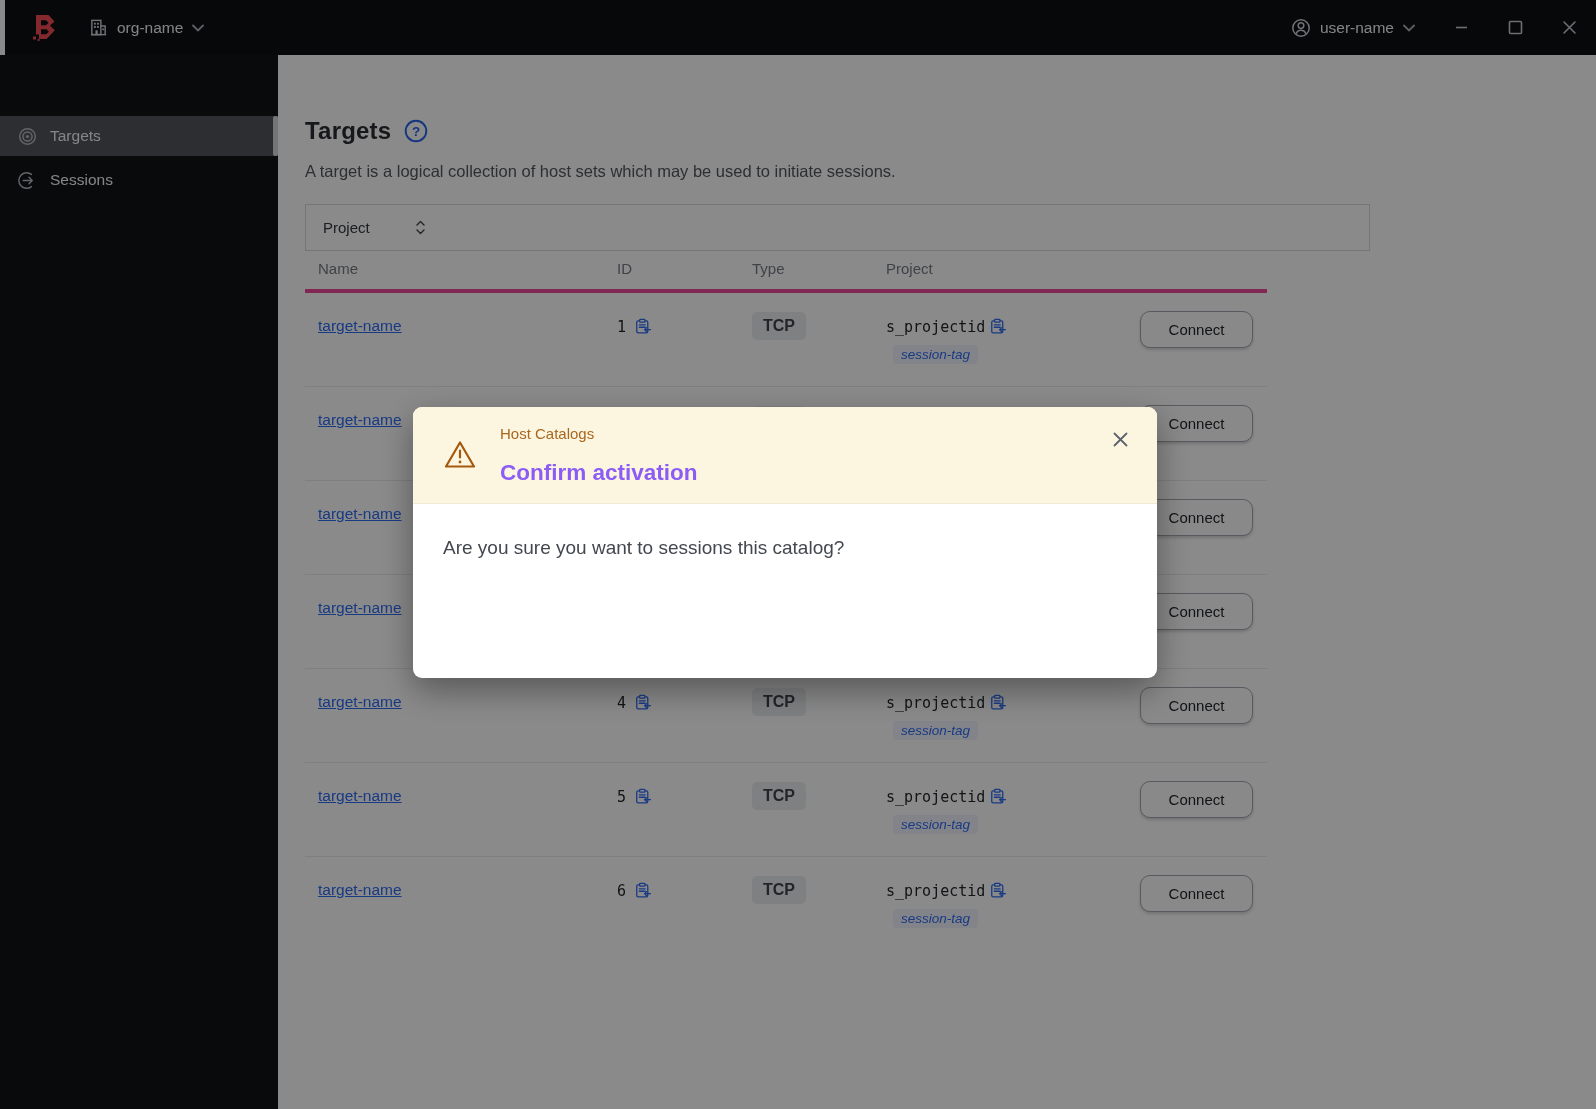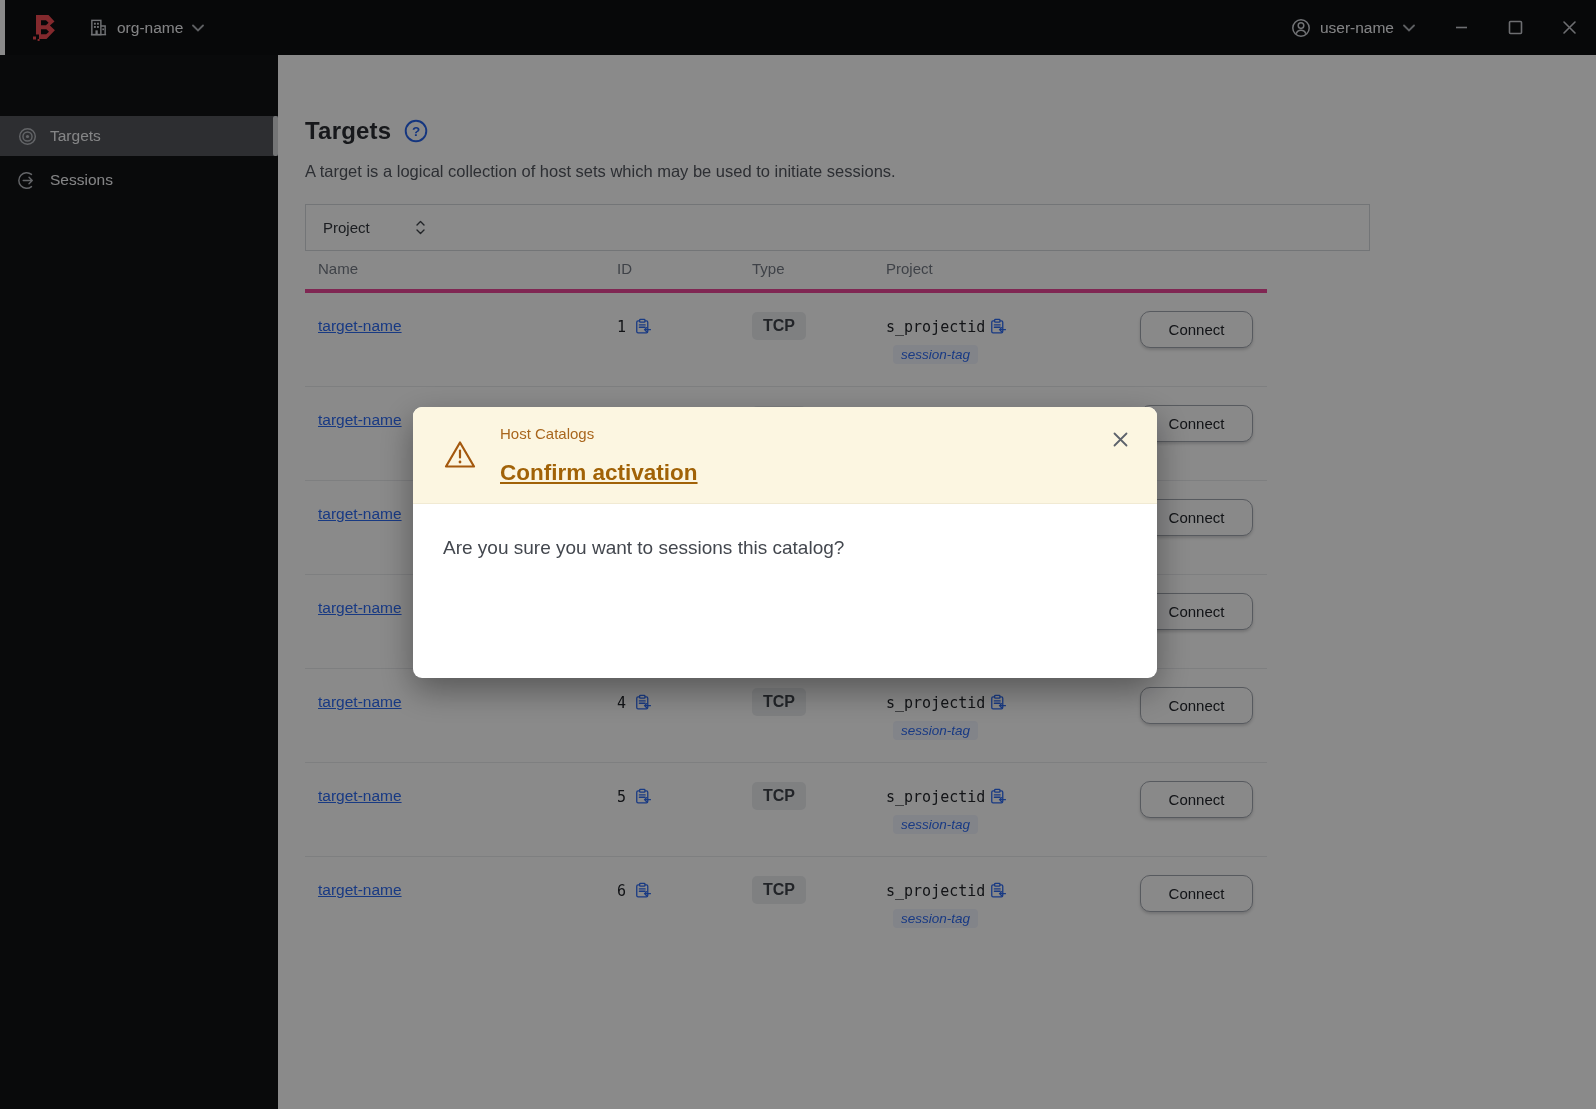--- a/index.html
+++ b/index.html
@@ -61,21 +61,21 @@
                  font-family:inherit; cursor:pointer; box-shadow:0 2px 3px rgba(20,24,30,.18); }
 
   
   .scrim { position:fixed; inset:0; background:rgba(0,0,0,0.46); z-index:40; }
   .modal { position:fixed; left:413px; top:407px; width:744px; height:271px; background:#ffffff;
            border-radius:9px; z-index:50; box-shadow:0 12px 34px rgba(0,0,0,.38); overflow:hidden;
            display:flex; flex-direction:column; }
   .modal-header { height:97px; background:#fcf6e1; border-bottom:1px solid #f1ead3; position:relative;
                   display:flex; align-items:center; gap:23px; padding:0 28px 0 30px; }
   .modal-eyebrow { font-size:15px; color:#a9661d; }
-  .modal-title { font-size:22.5px; font-weight:700; color:#a16207; margin-top:18px;text-decoration:underline; }
+  .modal-title { font-size:22.5px; font-weight:700; color:#8b5cf6; margin-top:18px; }
   .modal-close { position:absolute; top:22px; right:26px; background:none; border:none; cursor:pointer; display:flex; padding:2px; }
   .modal-body { flex:1; padding:33px 30px 0; font-size:19px; color:#43474e; }
   .modal-footer { height:85px; background:#fafbfc; border-top:1px solid #e5e7ea;
                   display:flex; align-items:center; gap:19px; padding:0 30px; }
   .btn { height:42px; border-radius:5px; font-size:16px; font-family:inherit; cursor:pointer; }
   .btn-primary { width:109px; background:#1c63f2; border:1px solid #1a5ae0; color:#ffffff; }
   .btn-secondary { width:99px; background:#ffffff; border:1px solid #b2b8c1; color:#33373d;
                    box-shadow:0 1px 2px rgba(20,24,30,.08); }
 </style>
 </head>

